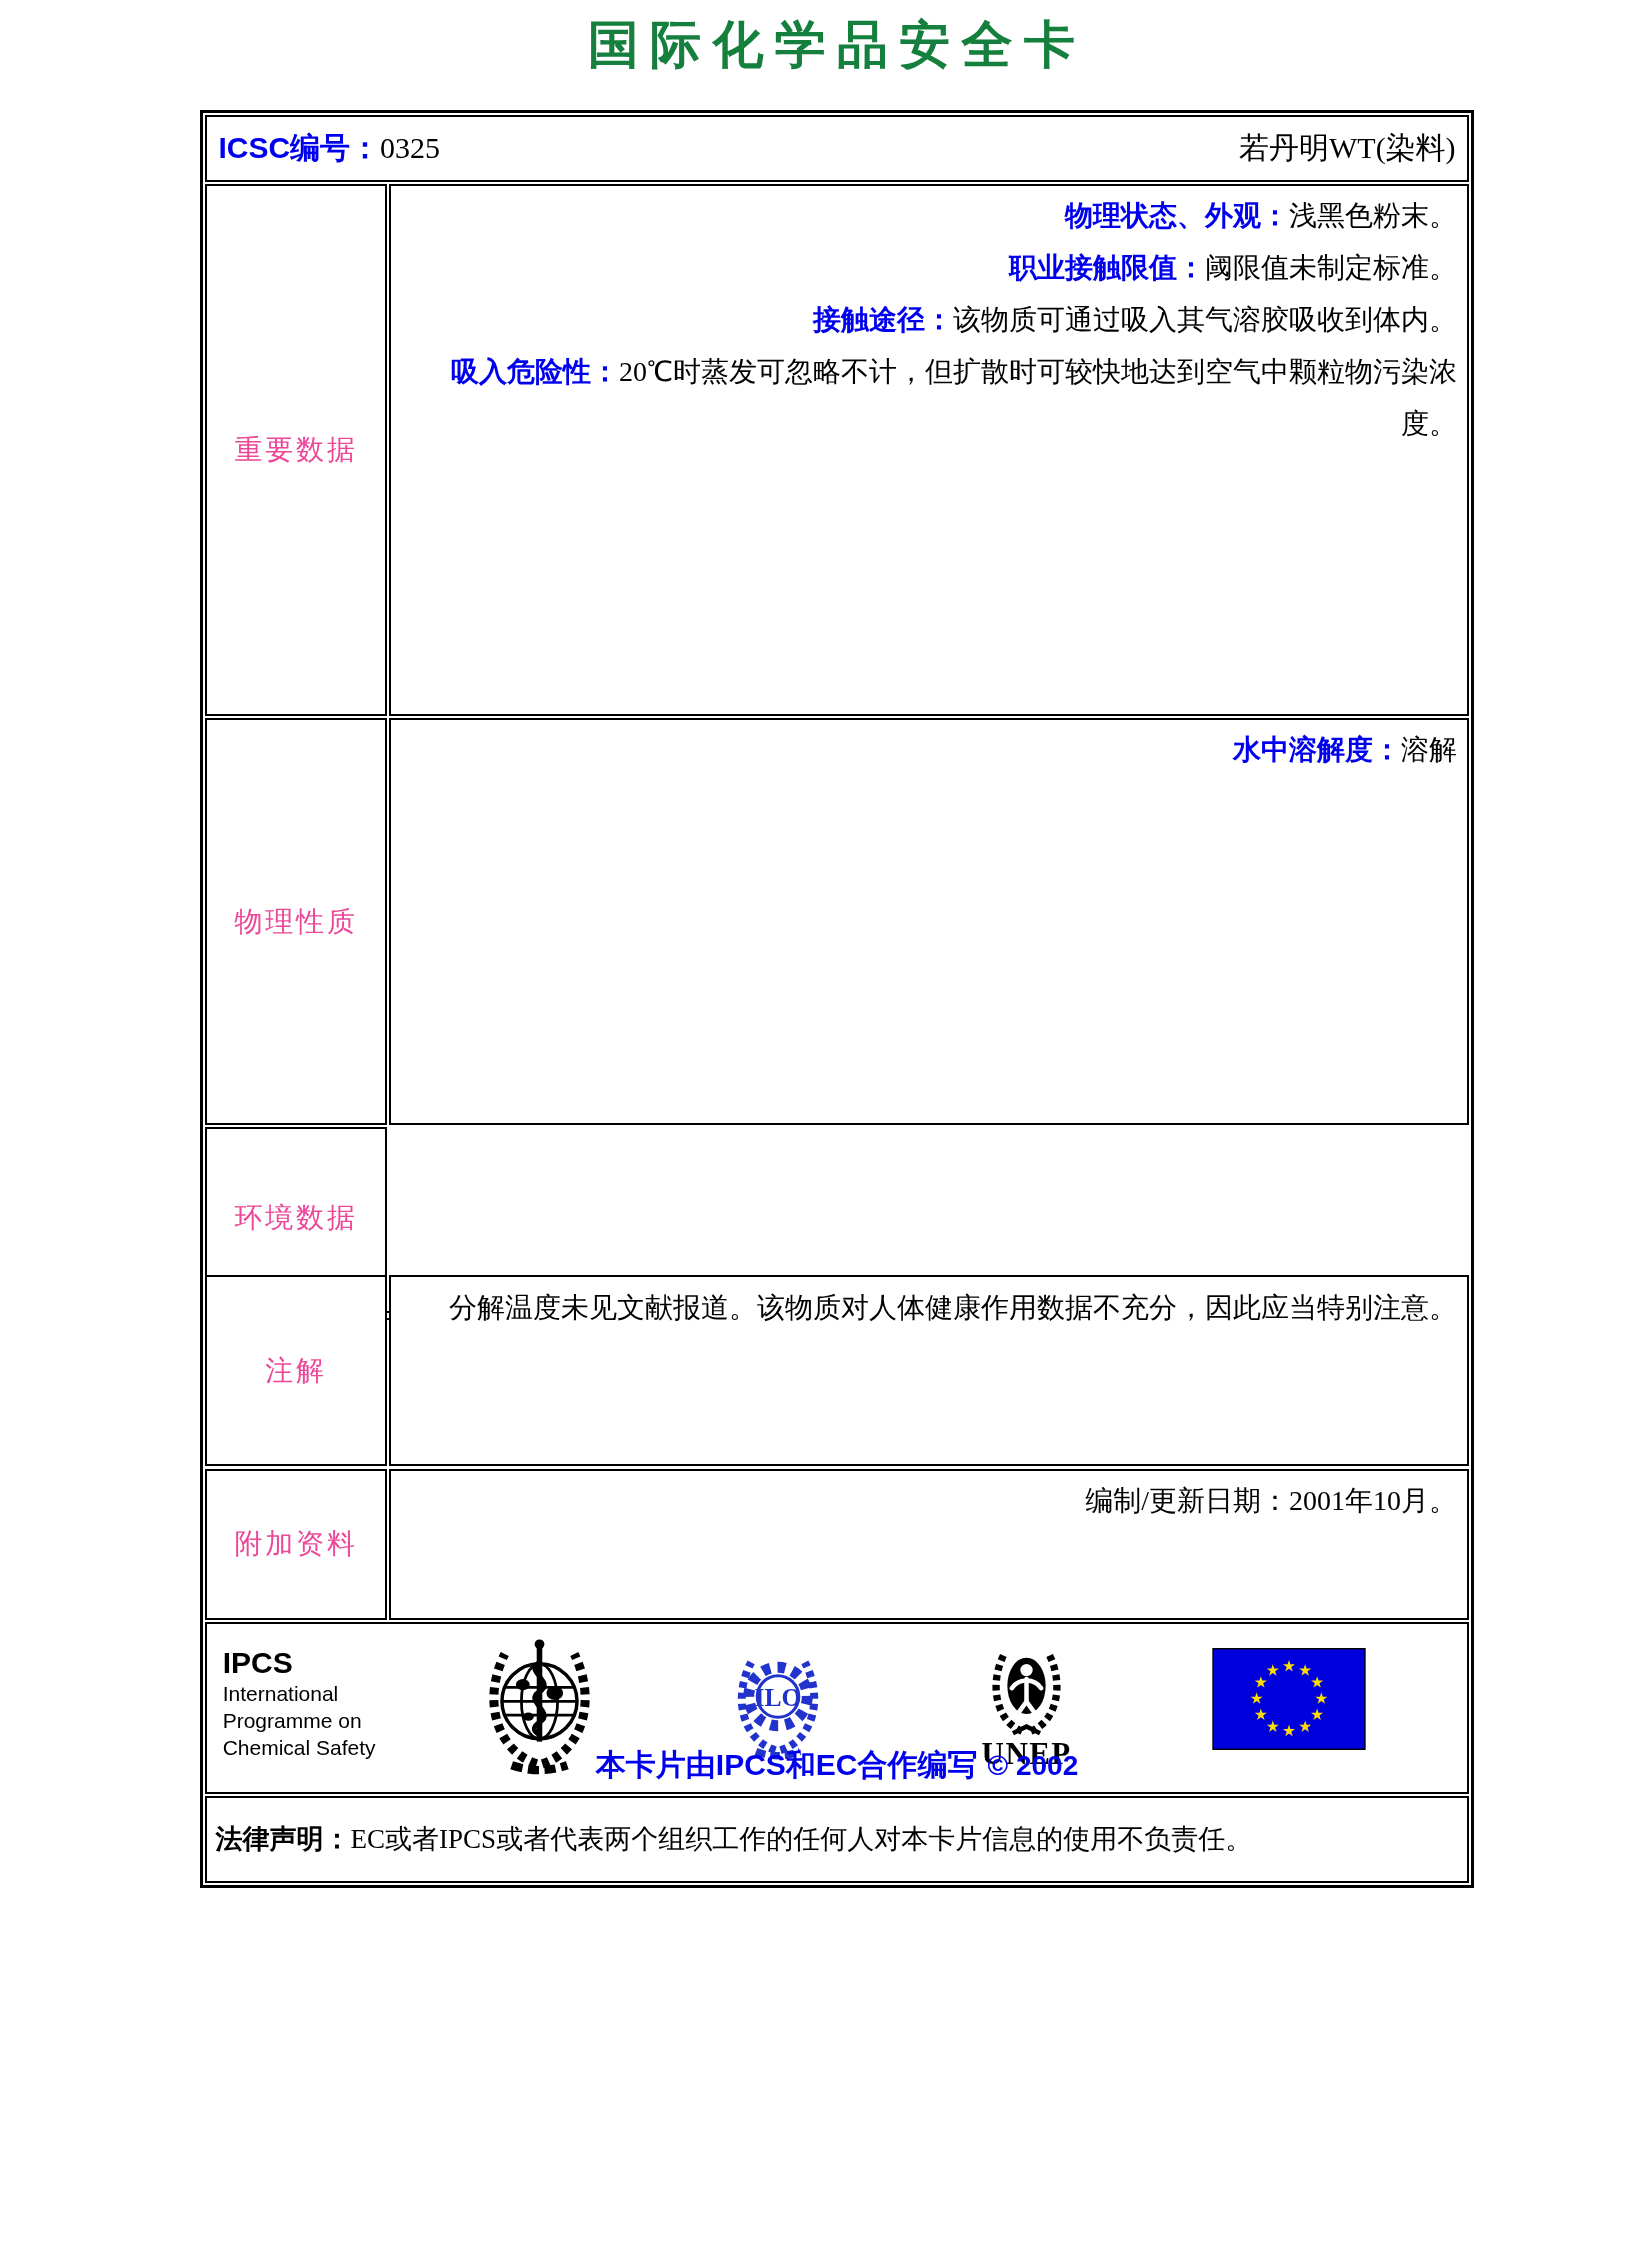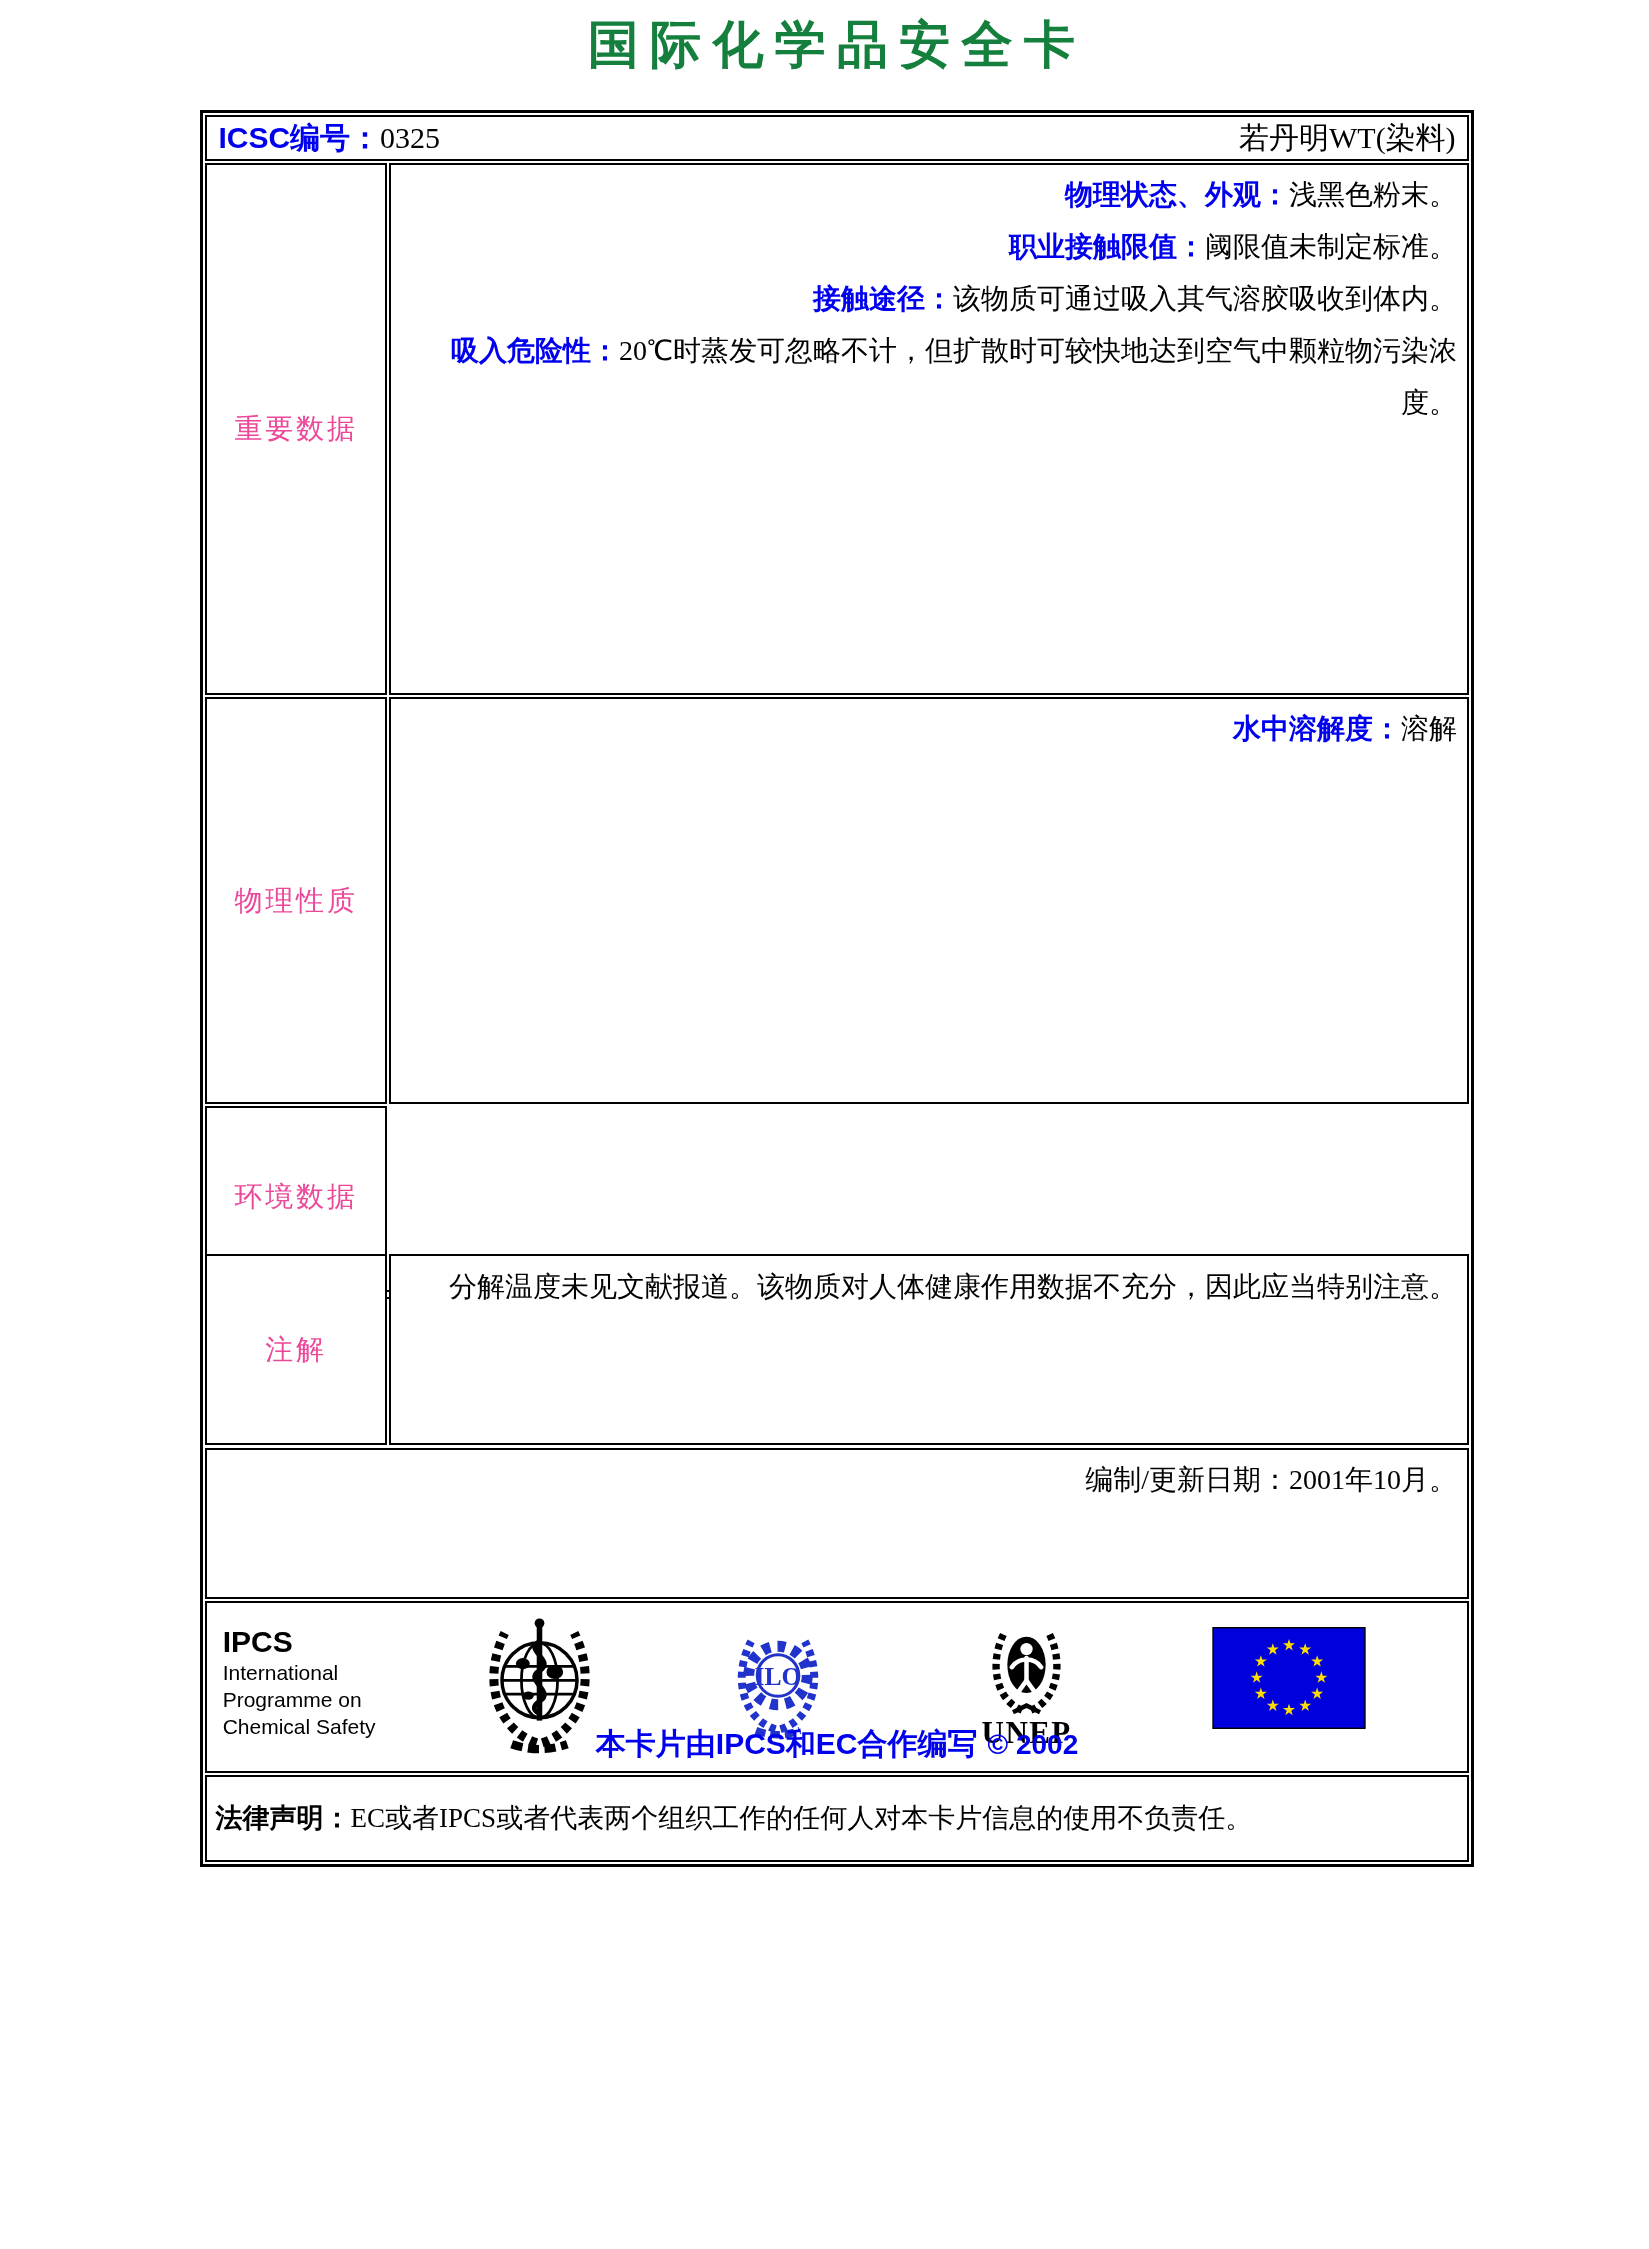--- a/index.html
+++ b/index.html
@@ -15,21 +15,21 @@
     font-family:Liberation Sans, sans-serif;
   }
   .card {
     position:absolute; left:200px; top:110px; width:1274px;
     border:3.5px solid #000; padding:2.1px; background:#fff;
     display:flex; flex-direction:column; gap:2.1px;
   }
   .row { display:flex; gap:2.1px; }
   .cell { border:2.1px solid #000; background:#fff; }
   
-  .h-head { height:46px; }
+  .h-head { height:67px; }
   .h-s0 { height:532px; }
   .h-s1 { height:407px; }
   .h-s2 { height:146px;flex-direction:column; }
   .h-s3 { height:191px; }
   .h-s4 { height:151px; }
   .h-foot { height:172px;text-decoration:underline; }
   .h-legal { height:87px; }
 
   .header-cell {
     flex:1; display:flex; justify-content:space-between; align-items:center;
@@ -125,20 +125,21 @@
   </div>
 
   <div class="row h-s3">
     <div class="cell label-cell">注解</div>
     <div class="cell content-cell">
       <p><span class="field-key"></span><span>分解温度未见文献报道。该物质对人体健康作用数据不充分，因此应当特别注意。</span></p>
     </div>
   </div>
 
   <div class="row h-s4">
+    <div class="cell label-cell">附加资料</div>
     <div class="cell content-cell">
       <p><span class="field-key"></span><span>编制/更新日期：2001年10月。</span></p>
     </div>
   </div>
 
   <div class="row h-foot">
     <div class="cell footer-cell">
 
       <div class="ipcs-block">
         <div class="ipcs-title">IPCS</div>

